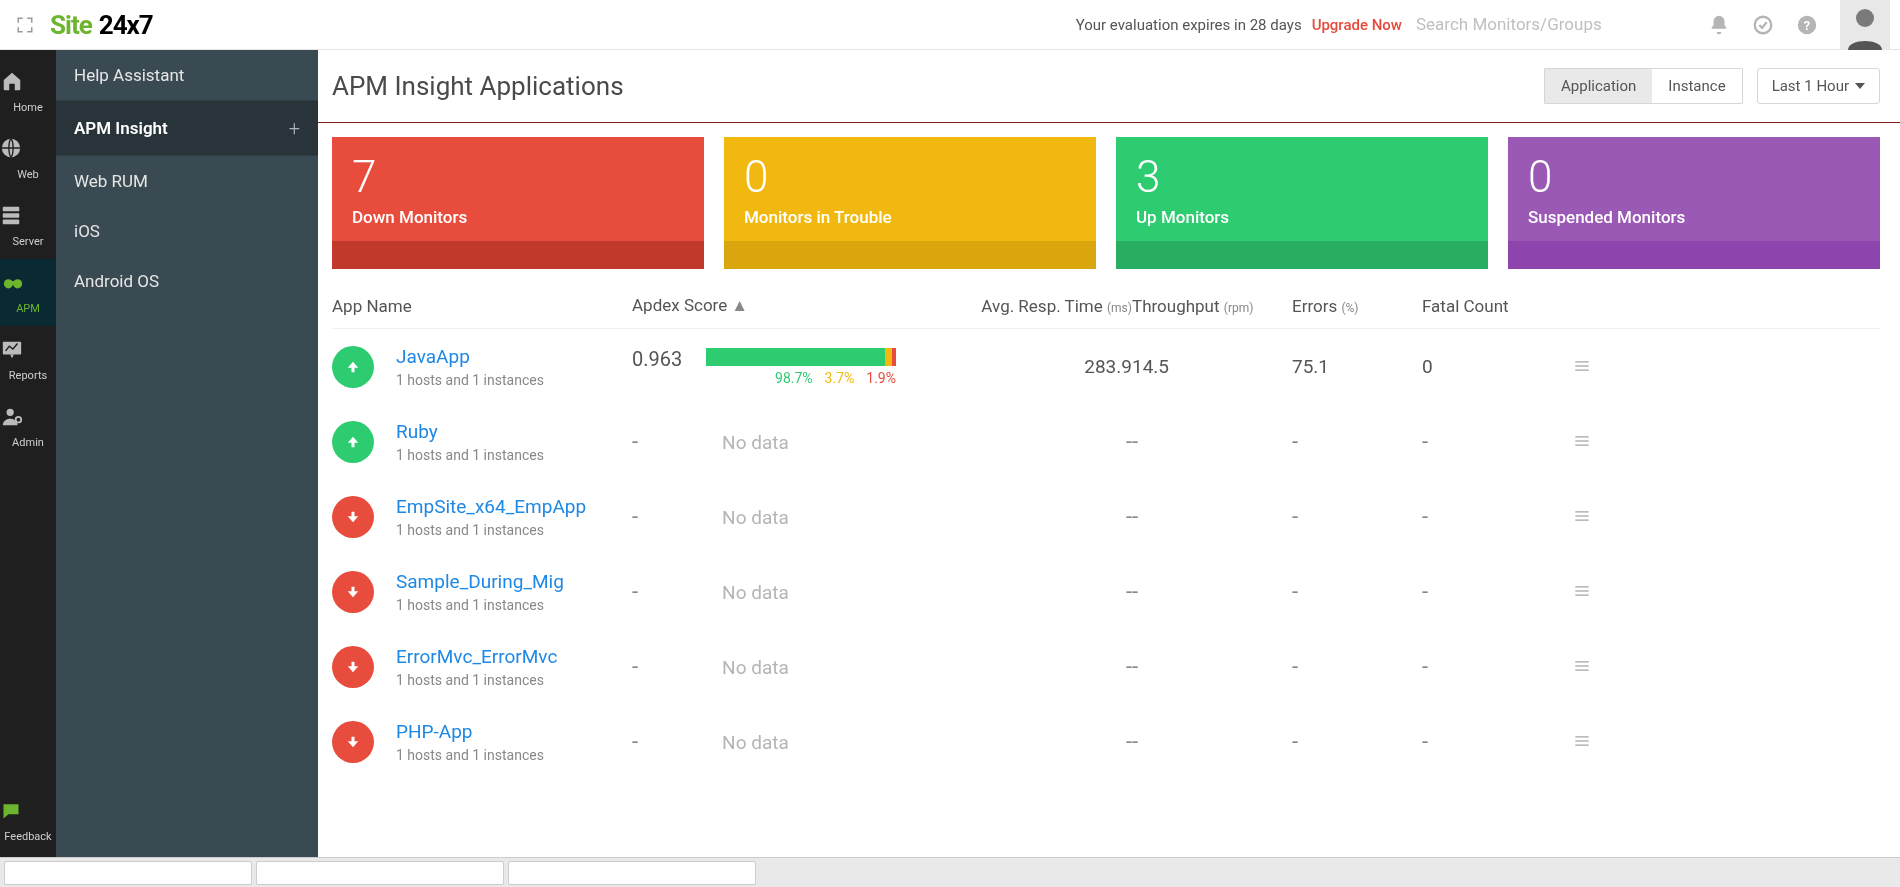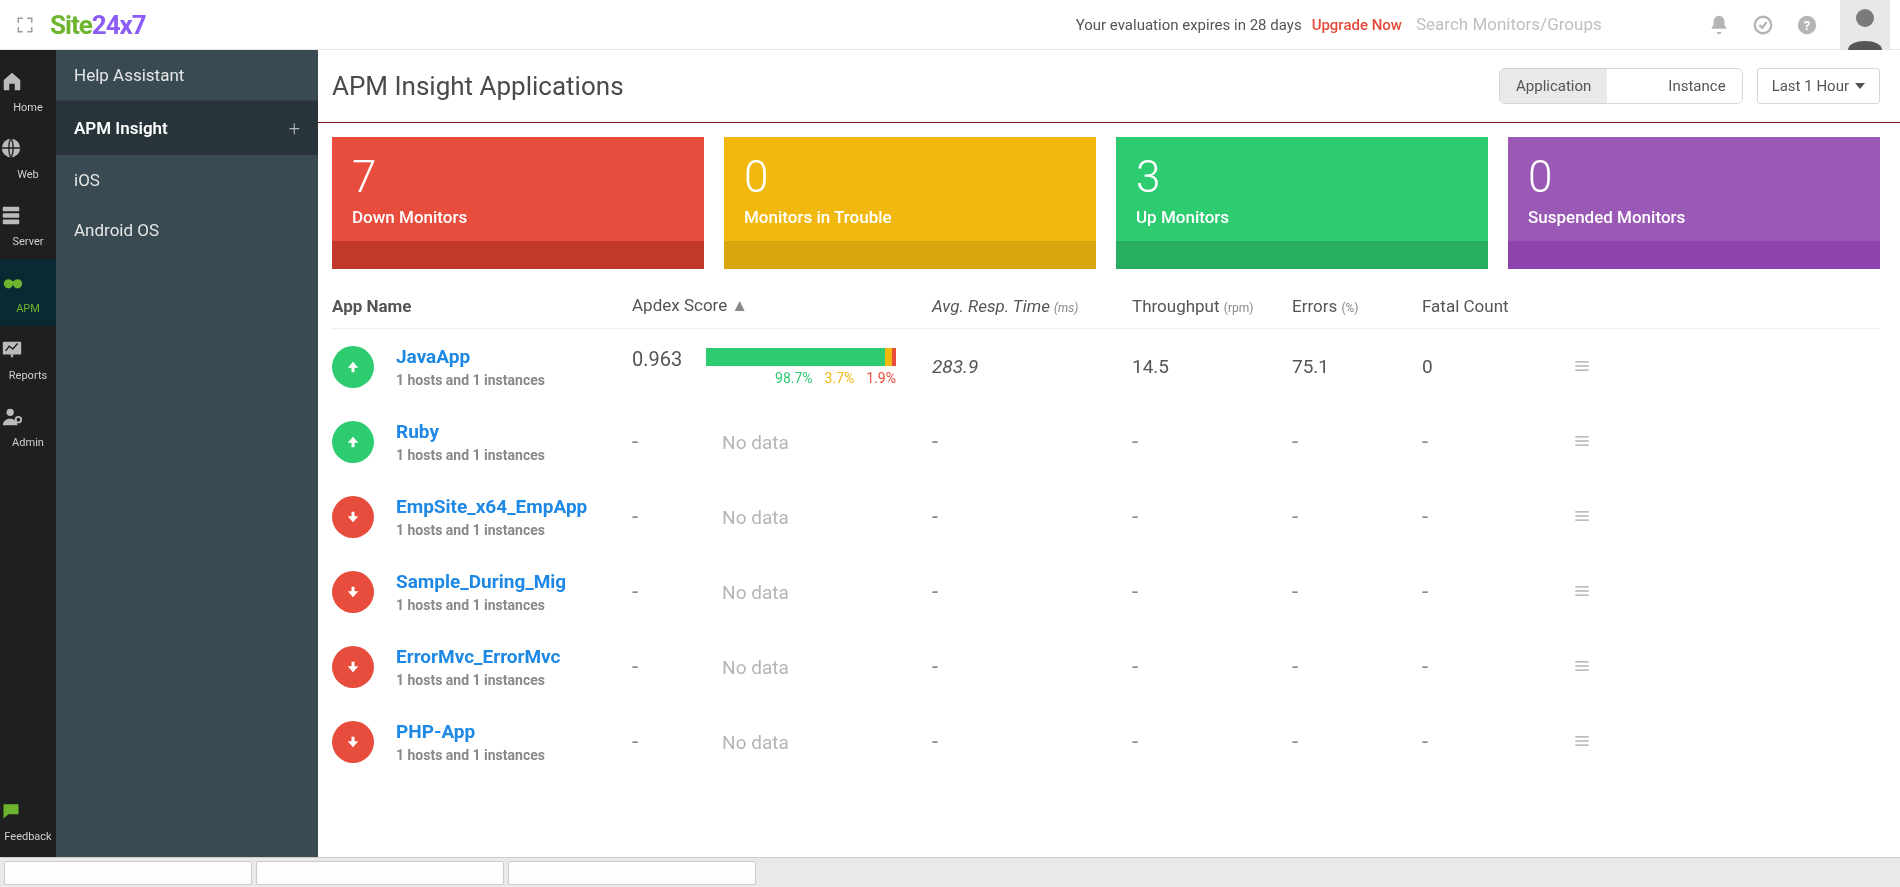--- a/index.html
+++ b/index.html
@@ -3,21 +3,21 @@
 <meta charset="utf-8">
 <style>
 * { margin: 0; padding: 0; box-sizing: border-box; font-family: -apple-system, BlinkMacSystemFont, "Segoe UI", Roboto, Helvetica, Arial, sans-serif; }
 body { background: #f7f7f7; color: #333; overflow: hidden; width: 1900px; height: 887px; position: relative; }
 
 
 .topbar { height: 50px; background: #fff; display: flex; align-items: center; padding: 0 10px; border-bottom: 1px solid #e5e5e5; }
 .expand-btn { width: 30px; height: 30px; display:flex; align-items:center; justify-content:center; color:#888; cursor:pointer; margin-right:10px;}
 .logo { font-size: 26px; font-weight: 700; letter-spacing: -1px; }
 .logo .g { color: #6eb52f; }
-.logo .d { color: #8b5cf6; }
+.logo .d { color: #000000; margin-left: 7px; }
 .topbar-right { margin-left: auto; display: flex; align-items: center; gap: 10px; }
 .eval-text { color: #555; font-size: 15px; }
 .upgrade { color: #e64a3b; font-weight: 500; font-size: 15px; cursor:pointer;}
 .search-input { border: none; outline: none; font-size: 16px; color:#666; width:280px; padding:6px 4px; }
 .search-input::placeholder{ color:#bfbfbf; font-size:17px;}
 .topbar-ico { width: 34px; height: 34px; display:flex; align-items:center; justify-content:center; color:#b5b5b5; cursor:pointer;}
 .avatar { width: 50px; height: 50px; margin-left:6px; }
 
 
 .rail { position: absolute; left:0; top:50px; bottom:0; width:56px; background:#1f1f1f; color:#ddd; display:flex; flex-direction:column; align-items:flex-start; padding-top:8px;}
@@ -32,21 +32,21 @@
 .sidebar { position:absolute; left:56px; top:50px; bottom:0; width:262px; background:#3a4a52; color:#e6e6e6; }
 .side-item { padding:15px 18px; font-size:17px; cursor:pointer; display:flex; align-items:center; justify-content:space-between;}
 .side-item.active { background:#28343a; color:#fff; font-weight:600;}
 .side-sep { border-top:1px solid #2f3d44; }
 .plus { color:#aab4b9; font-size:20px; font-weight:300;}
 
 
 .main { position:absolute; left:318px; right:0; top:50px; bottom:0; overflow:auto; background:#fff;}
 .page-header { display:flex; align-items:center; padding:18px 20px 18px 14px; border-bottom:1px solid #7f1d1d;}
 .page-title { font-size:26px; color:#4a4a4a; font-weight:400;}
-.seg { margin-left:auto; display:flex; border:1px solid #d6d6d6; border-radius:6px; overflow:hidden;gap:45px;}
+.seg { margin-left:auto; display:flex; border:1px solid #d6d6d6; border-radius:1px; overflow:hidden;}
 .seg button { border:none; background:#fff; padding:8px 16px; font-size:15px; cursor:pointer; color:#555;}
 .seg button.active { background:#e9e9e9; }
 .timerange { margin-left:14px; border:1px solid #d6d6d6; border-radius:3px; background:#fff; padding:8px 14px; font-size:15px; color:#555; cursor:pointer; display:flex; align-items:center; gap:6px;}
 .caret-down { width:0;height:0;border-left:5px solid transparent;border-right:5px solid transparent;border-top:6px solid #555;}
 
 
 .cards { display:flex; gap:20px; padding:14px 20px 10px 14px;}
 .card { flex:1; border-radius:2px; color:#fff; display:flex; flex-direction:column; min-height:124px; position:relative;}
 .card .num { font-size:44px; font-weight:300; padding:14px 20px 0;}
 .card .lbl { font-size:17px; padding:4px 20px 14px; font-weight:500;}
@@ -54,23 +54,23 @@
 .card .foot-text { font-size:15px; padding:4px 18px; font-weight:600;margin-top:29px;}
 .c-red .body{ background:#e74c3c;} .c-red .foot{ background:#c0392b;}
 .c-yellow .body{ background:#f1b90f;} .c-yellow .foot{ background:#d9a70d;}
 .c-green .body{ background:#2ecc71;} .c-green .foot{ background:#27ae60;}
 .c-purple .body{ background:#9b59b6;} .c-purple .foot{ background:#8e44ad;}
 .card .body{ flex:1;}
 
 
 .tbl { padding:6px 20px 0 14px;}
 .tbl-head { display:flex; align-items:flex-end; padding:10px 0 12px; color:#555; font-size:17px; border-bottom:1px solid #f0f0f0;}
-.col-app { width:300px;font-weight:bold;}
+.col-app { width:300px;}
 .col-apdex { width:300px;}
-.col-rt { width:200px; text-align:left;font-style:italic;}
+.col-rt { width:200px; text-align:right;}
 .col-tp { width:160px; text-align:left;}
 .col-err { width:130px; text-align:left;}
 .col-fc { width:150px; text-align:left;}
 .col-menu { width:40px;}
 .unit { font-size:12px; color:#888;}
 .sort-ico { margin-left:4px; color:#888;}
 
 .row { display:flex; align-items:center; padding:16px 0; }
 .status-circ { width:42px; height:42px; border-radius:50%; display:flex; align-items:center; justify-content:center; margin-right:22px;}
 .st-up { background:#2ecc71;}
@@ -212,20 +212,23 @@
 </div>
 
 <div class="sidebar">
   <div class="side-item">
       <span>Help Assistant</span>
     </div>
   <div class="side-item active side-sep">
     <span>APM Insight</span>
     <span class="plus">+</span>
   </div>
+  <div class="side-item side-sep">
+      <span>Web RUM</span>
+    </div>
   <div class="side-item">
       <span>iOS</span>
     </div>
   <div class="side-item">
       <span>Android OS</span>
     </div>
 </div>
 
 <div class="main">
   <div class="page-header">

